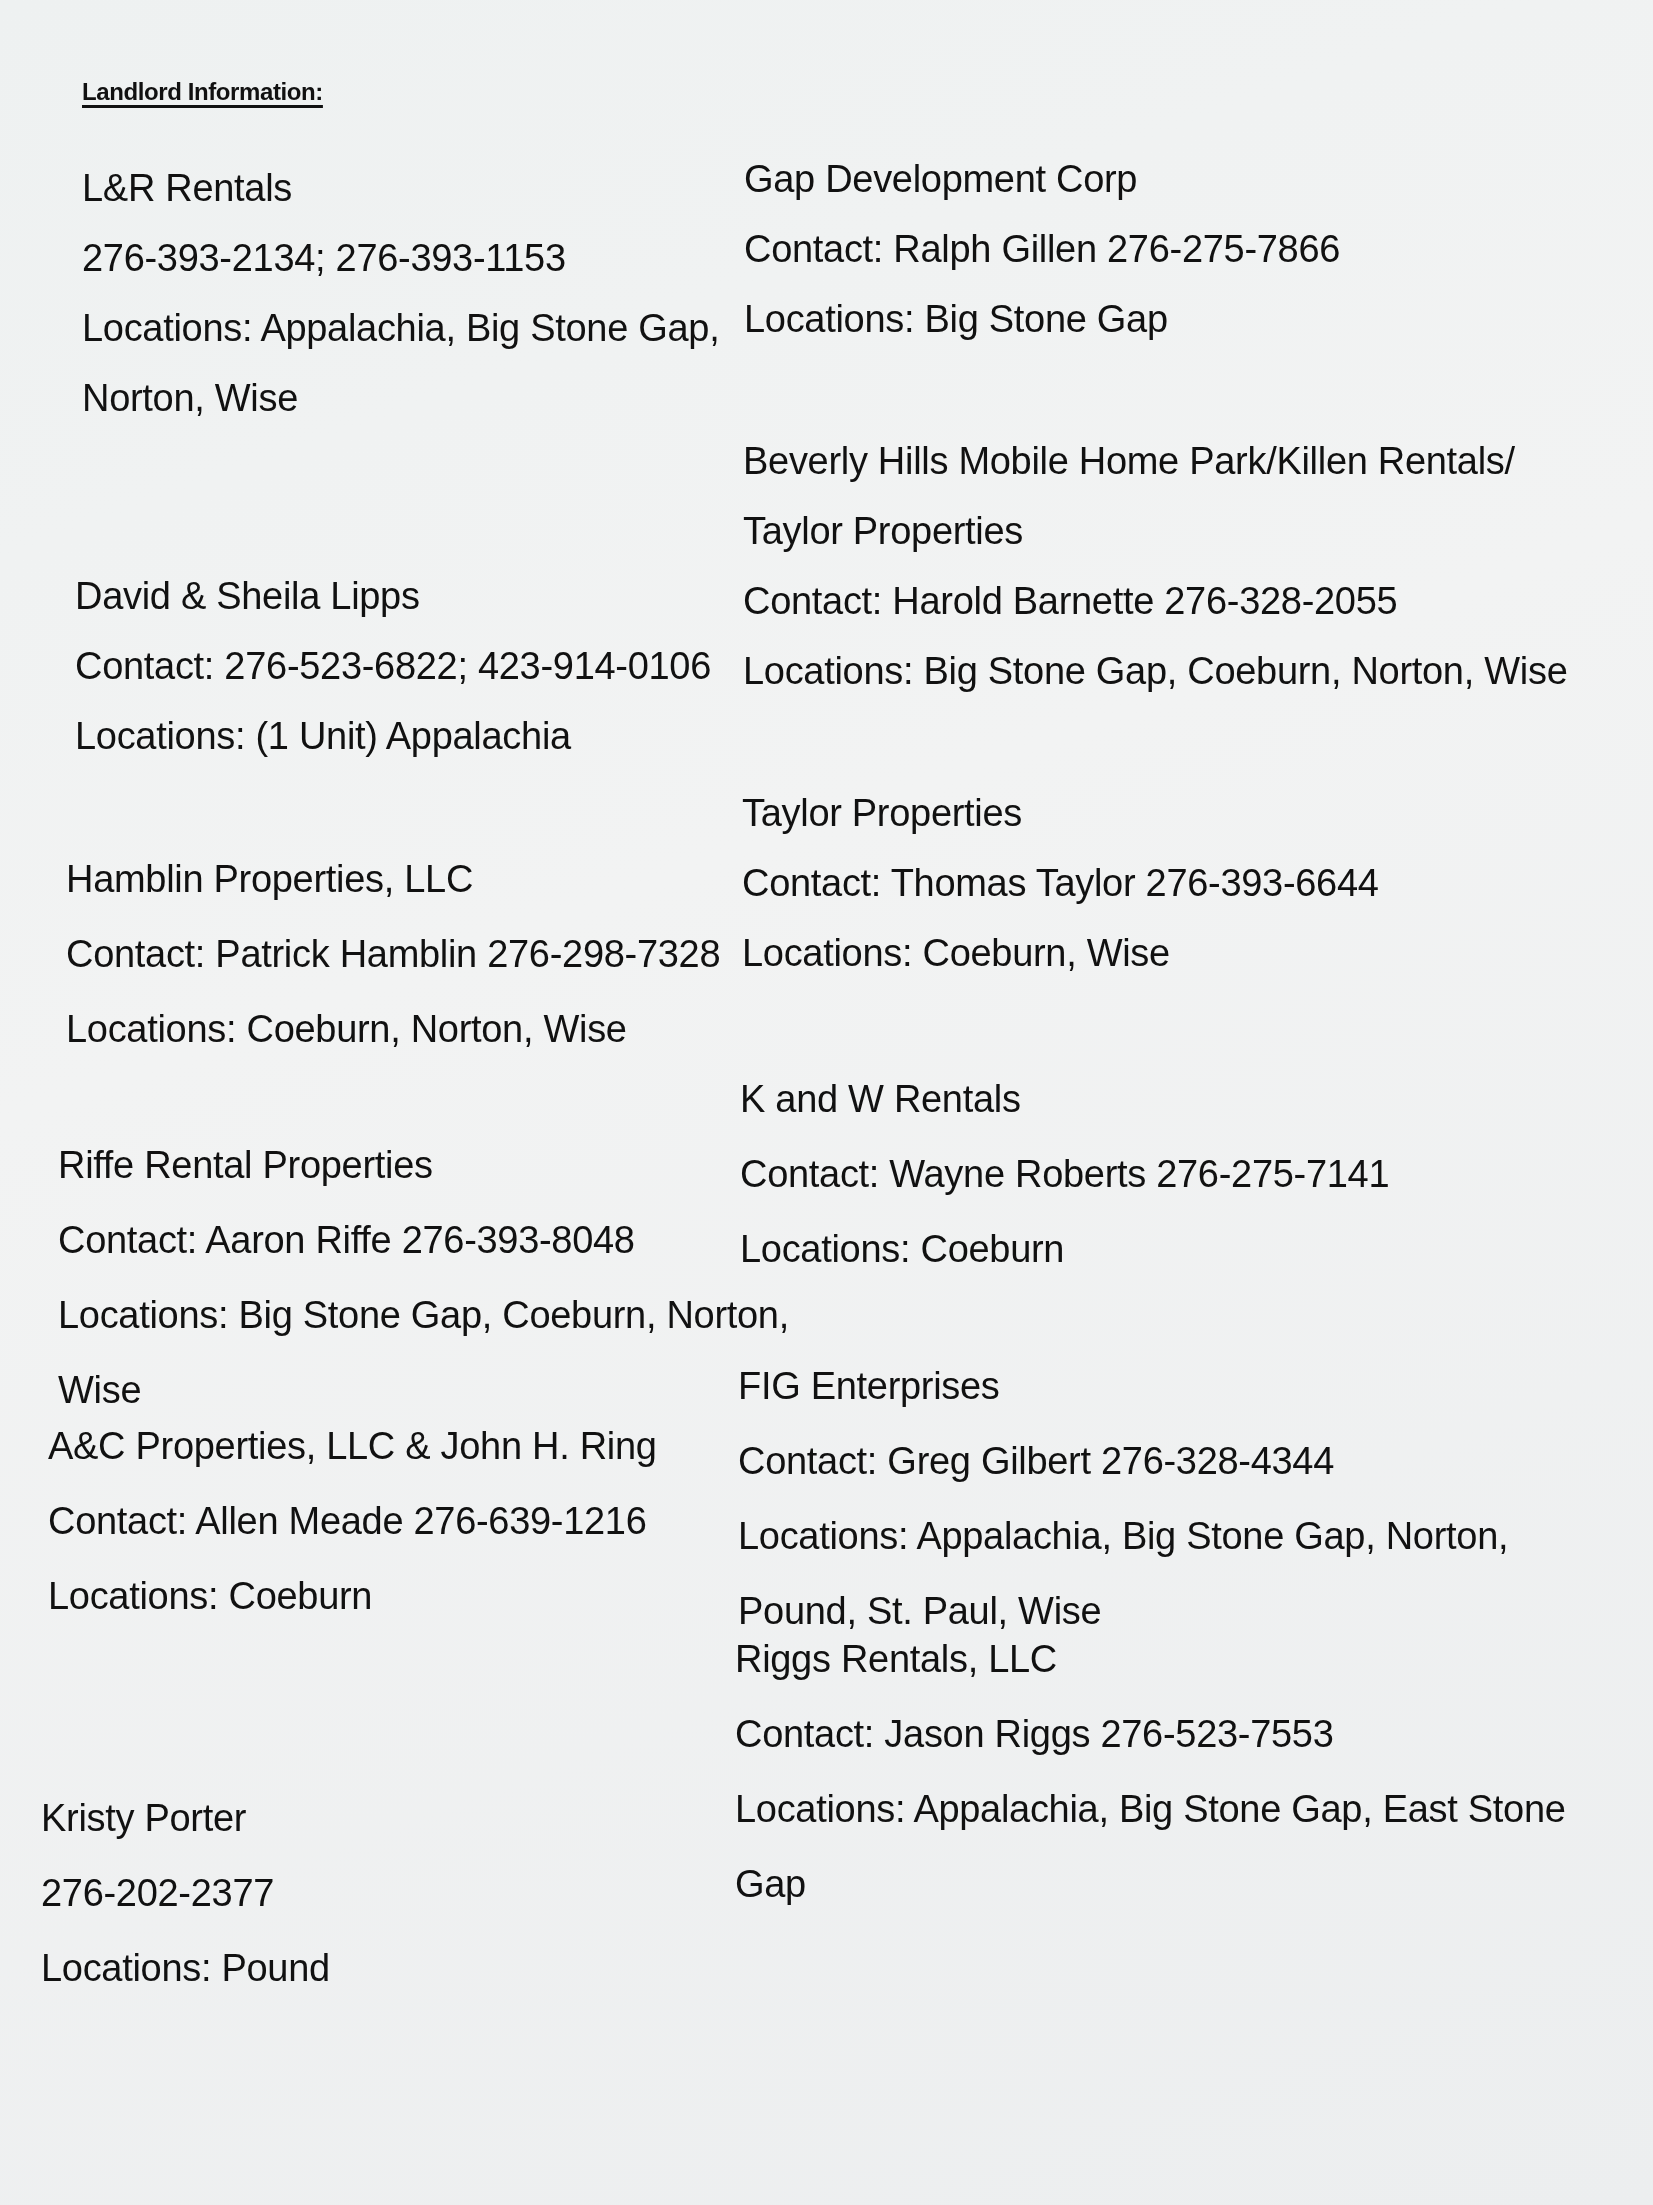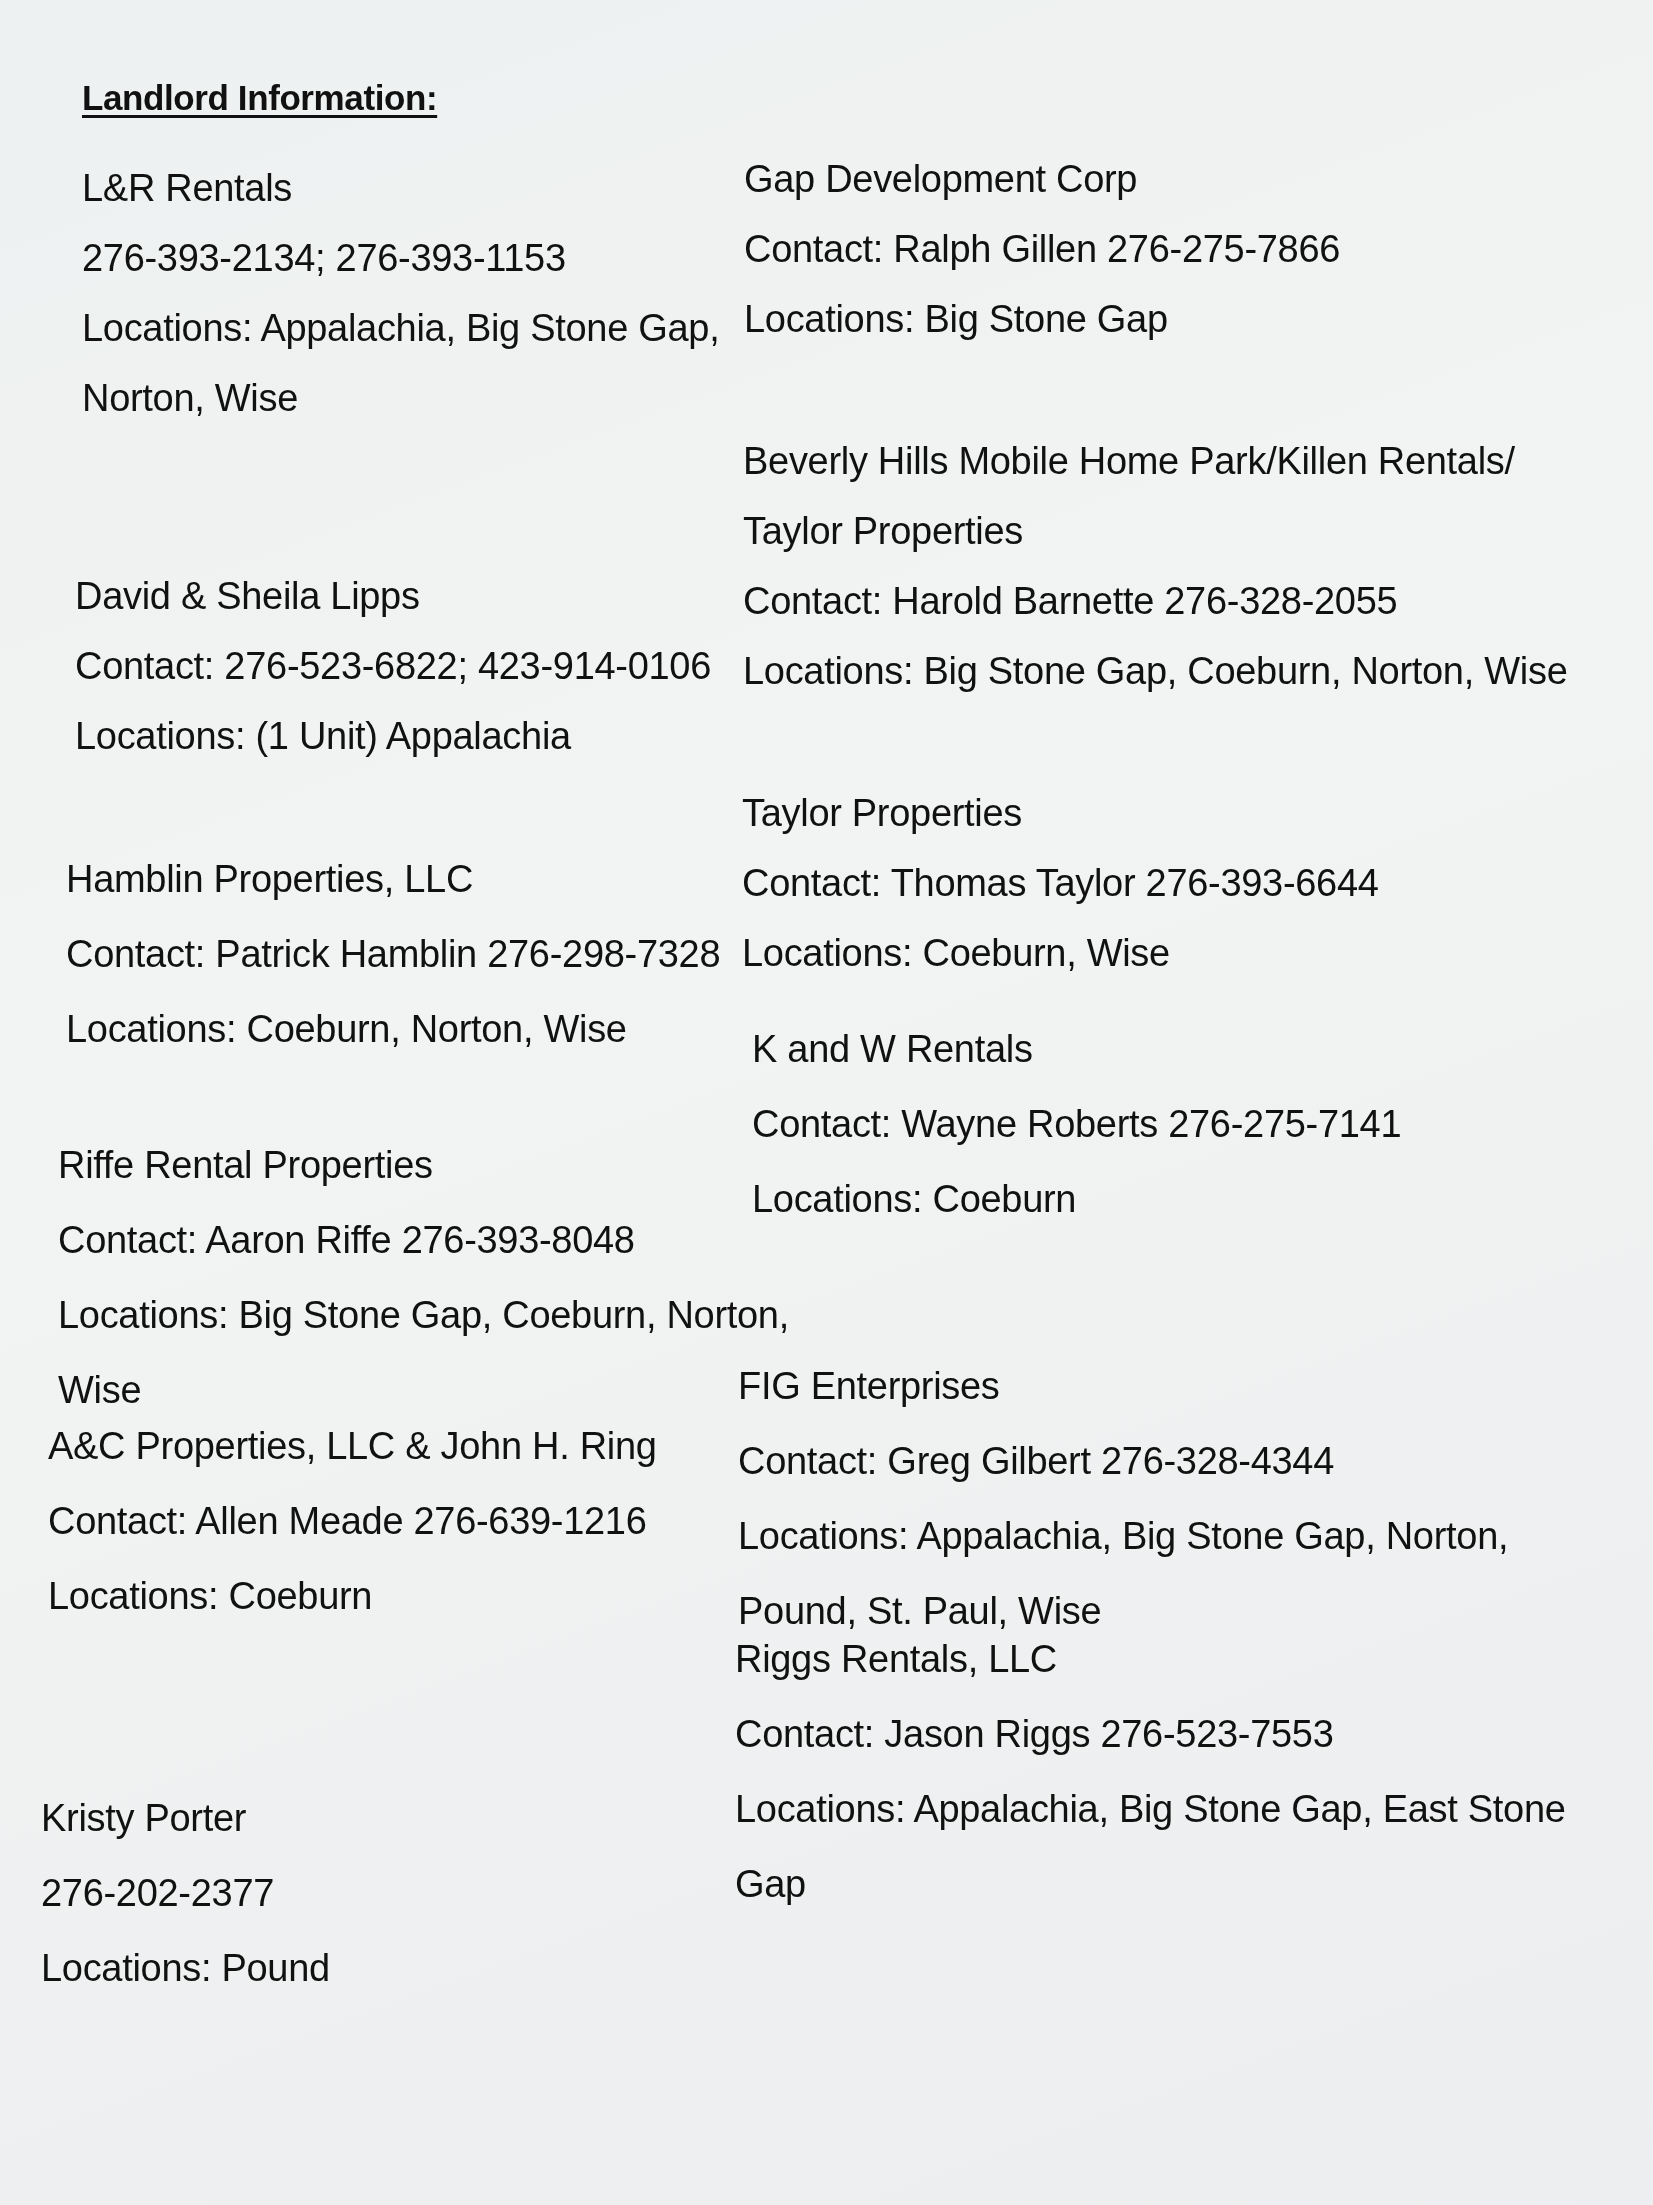--- a/index.html
+++ b/index.html
@@ -17,21 +17,21 @@
     }
     .page {
       position: absolute;
       left: 0; top: 0;
       width: 1654px; height: 2205px;
     }
     .heading {
       position: absolute;
       left: 82px;
       top: 78px;
-      font-size: 35px;
+      font-size: 24px;
       font-weight: bold;
       text-decoration: underline;
       text-underline-offset: 5.1px;
       text-decoration-thickness: 2.5px;
       letter-spacing: -0.4px;
     }
     .entry {
       position: absolute;
       font-size: 38px;
       letter-spacing: -0.3px;
@@ -104,21 +104,21 @@
     <span class="line">Contact: Harold Barnette 276-328-2055</span>
     <span class="line">Locations: Big Stone Gap, Coeburn, Norton, Wise</span>
   </div>
 
   <div class="entry" style="left:742px; top:778px;">
     <span class="line">Taylor Properties</span>
     <span class="line">Contact: Thomas Taylor 276-393-6644</span>
     <span class="line">Locations: Coeburn, Wise</span>
   </div>
 
-  <div class="entry" style="left:740px; top:1012px;margin-left:12px;">
+  <div class="entry" style="left:740px; top:1062px;">
     <span class="line tight">K and W Rentals</span>
     <span class="line tight">Contact: Wayne Roberts 276-275-7141</span>
     <span class="line tight">Locations: Coeburn</span>
   </div>
 
   <div class="entry" style="left:738px; top:1349px;">
     <span class="line tight">FIG Enterprises</span>
     <span class="line tight">Contact: Greg Gilbert 276-328-4344</span>
     <span class="line tight">Locations: Appalachia, Big Stone Gap, Norton,</span>
     <span class="line tight">Pound, St. Paul, Wise</span>

